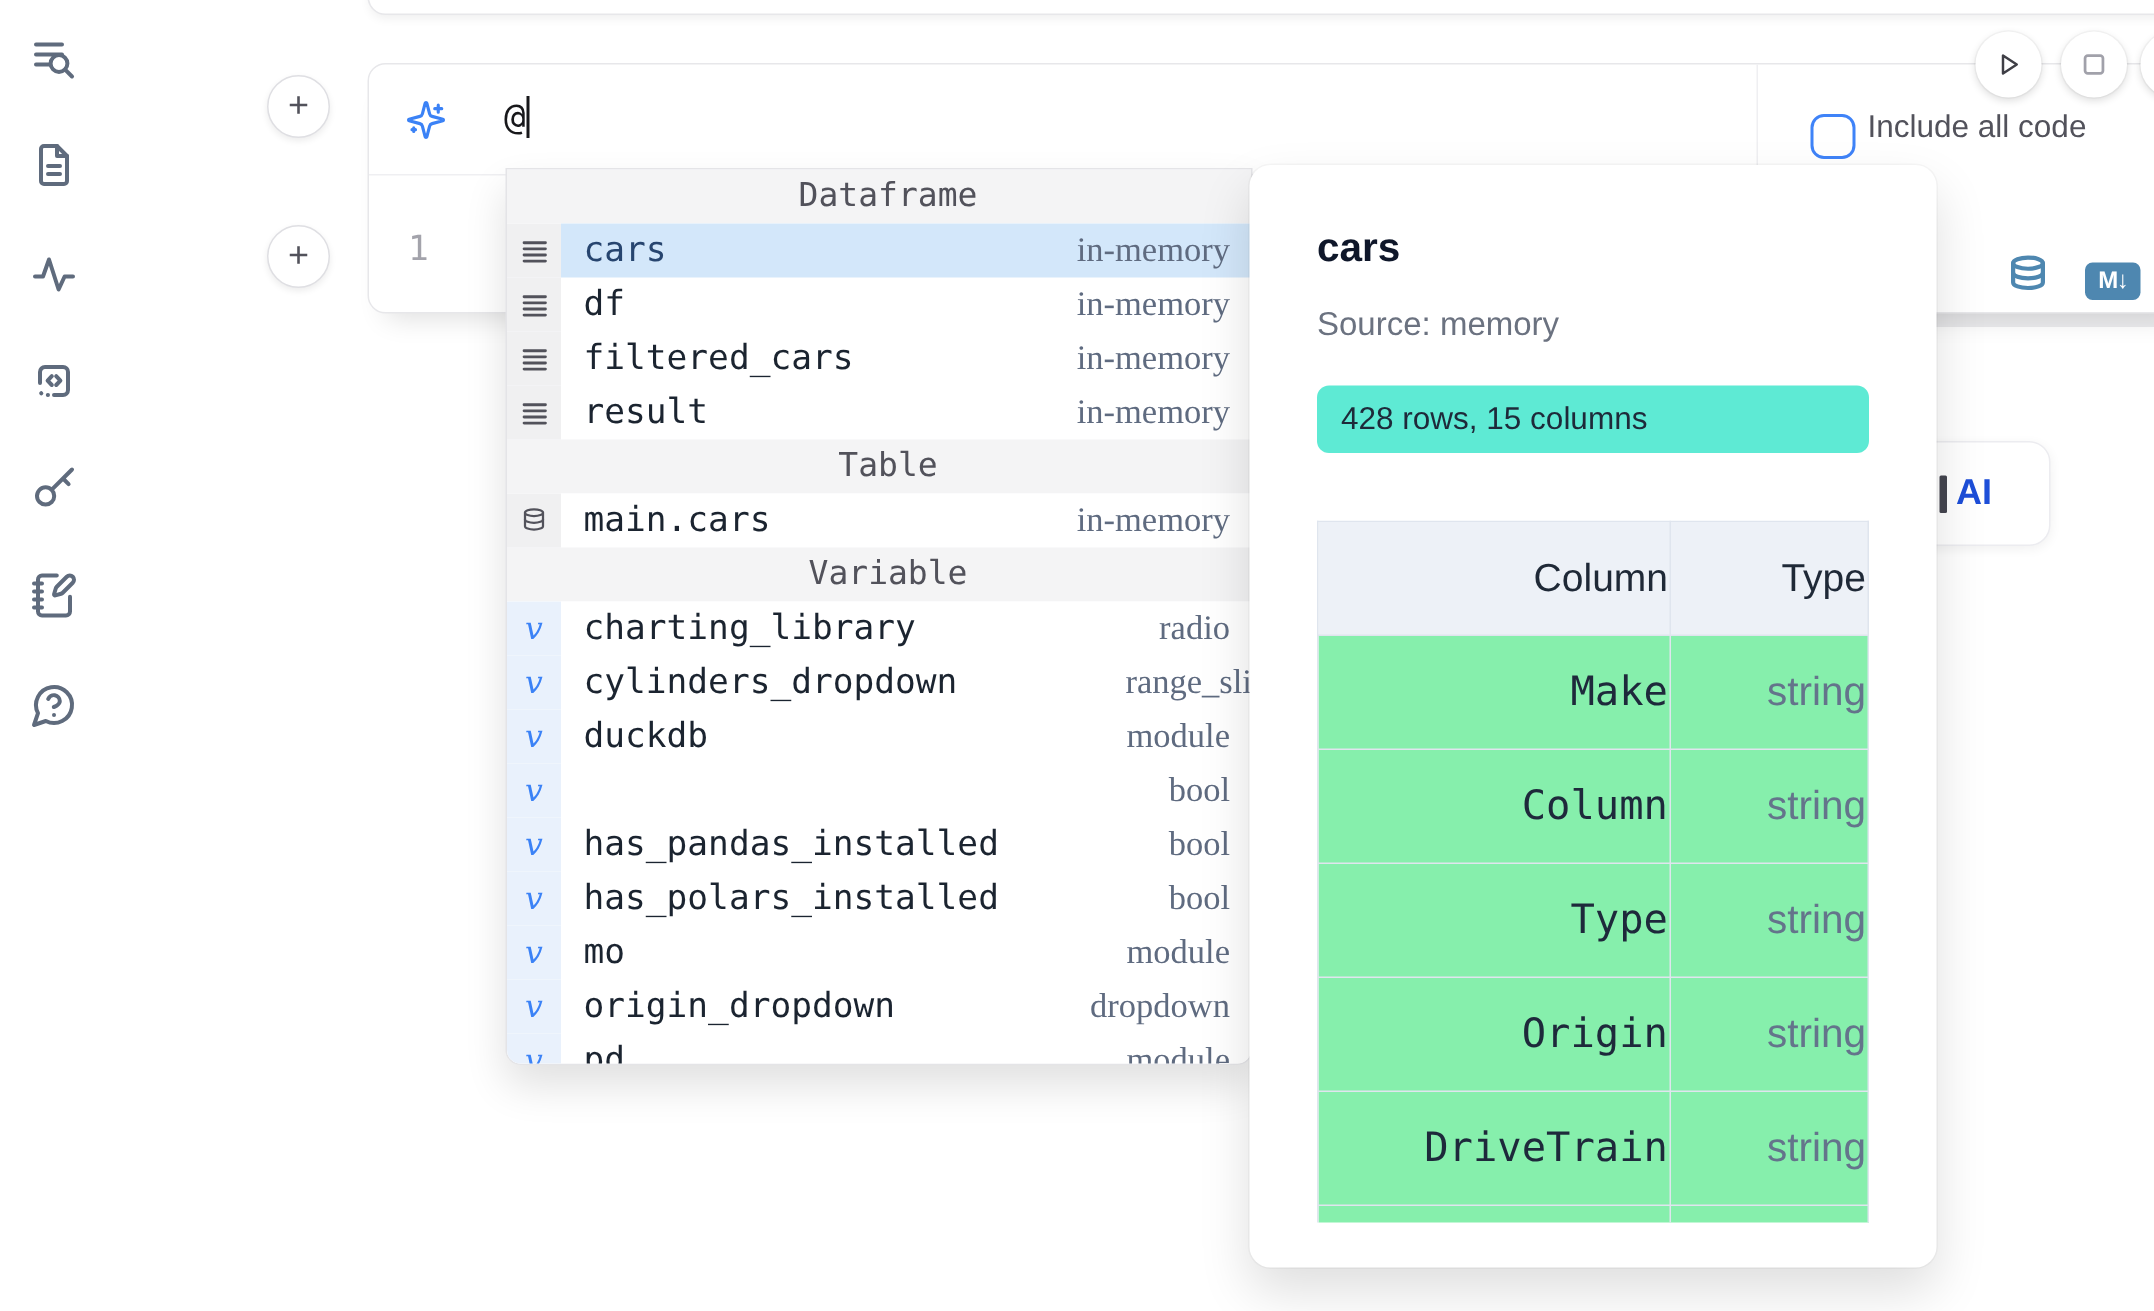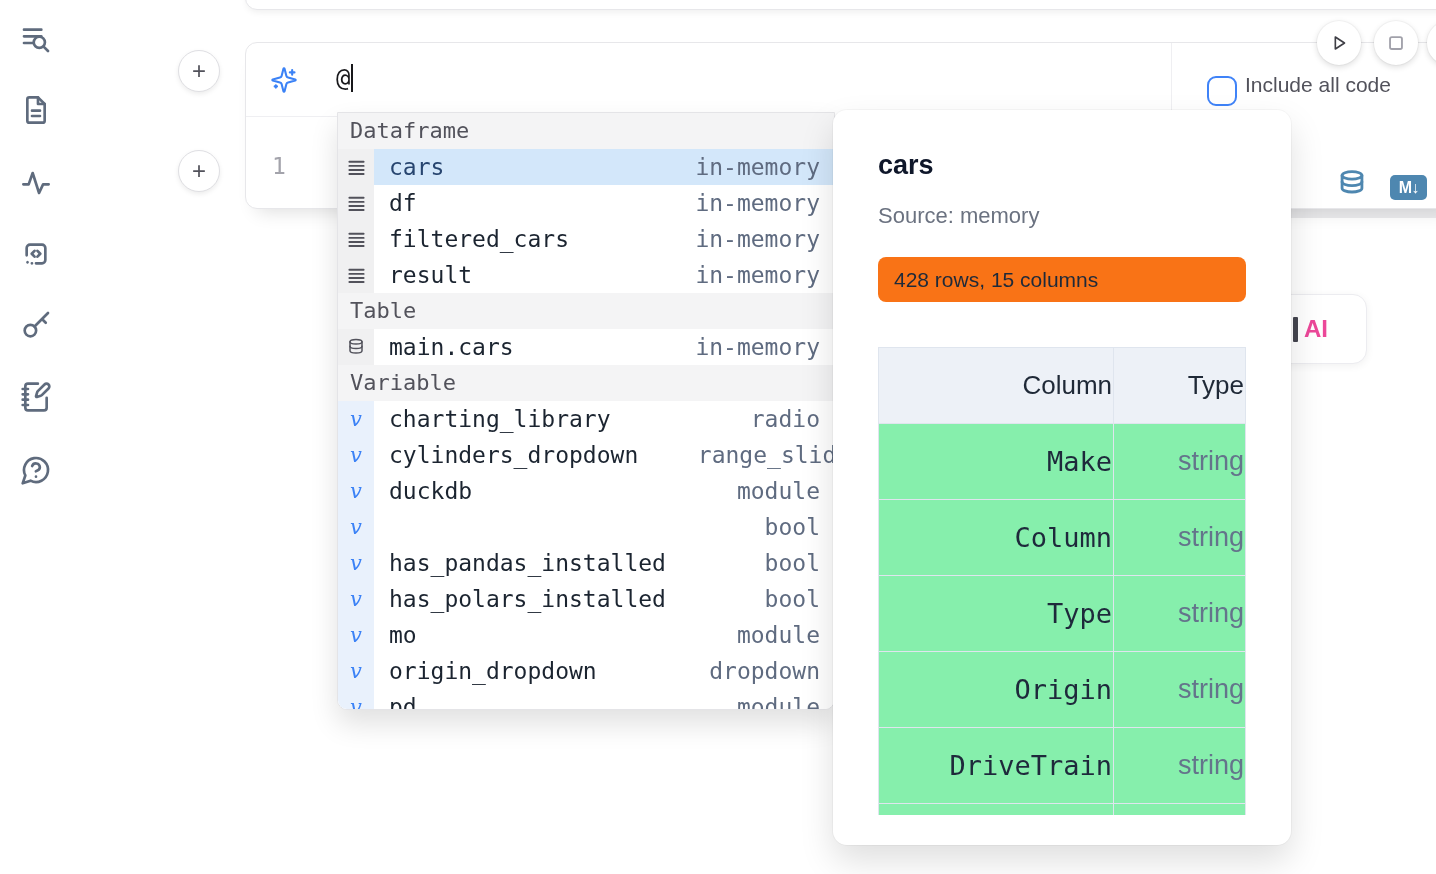--- a/index.html
+++ b/index.html
@@ -49,56 +49,56 @@
   .run-btn{position:absolute;top:21px;width:44px;height:44px;border-radius:50%;background:#fff;
            box-shadow:0 0 0 1px rgba(0,0,0,.03),0 2px 6px rgba(0,0,0,.14);display:flex;
            align-items:center;justify-content:center;z-index:30;cursor:pointer;}
   .run-btn svg{fill:none;stroke-linejoin:round;stroke-linecap:round;}
 
   
   .dropdown{position:absolute;left:337px;top:112px;width:498px;height:598px;background:#fff;
             border:1px solid #e4e4e7;border-radius:0 0 10px 10px;overflow:hidden;z-index:10;
             box-shadow:0 14px 28px rgba(0,0,0,.12);box-sizing:border-box;}
   .ac-header{height:36px;background:#f4f4f5;color:#52525b;font-size:22px;line-height:36px;
-             padding-left:12px;}
+             padding-left:12px;text-align:center;}
   .ac-row{height:36px;display:flex;align-items:center;background:#fff;cursor:pointer;}
   .ac-row.sel .row-bg{background:#d3e7fa;}
   .gutter{width:36px;height:36px;flex:none;display:flex;align-items:center;justify-content:center;
           background:#f0f0f1;}
   .gutter.var{background:#e9f1fc;}
   .gutter svg{stroke:#52525b;fill:none;stroke-width:2;stroke-linecap:round;}
   .vglyph{font-family:"DejaVu Serif",serif;font-style:italic;color:#3b82f6;font-size:21px;}
   .row-bg{flex:1;height:36px;display:flex;align-items:center;overflow:visible;}
   .ac-name{margin-left:15px;font-size:23px;color:#1b2430;line-height:36px;white-space:pre;}
   .sel .ac-name{color:#27456f;}
-  .ac-type{margin-left:auto;margin-right:14px;font-size:23px;color:#5f6b80;white-space:pre;}
+  .ac-type{margin-left:auto;margin-right:14px;font-size:23px;color:#5f6b80;white-space:pre;font-family:Liberation Serif, serif;}
   .ac-type.overflow{margin-right:-30px;}
 
   
   .card{position:absolute;left:833px;top:110px;width:458px;height:735px;background:#fff;
         border-radius:14px;box-shadow:0 0 0 1px rgba(0,0,0,.03),0 16px 34px rgba(0,0,0,.13);z-index:20;}
   .card-title{position:absolute;left:45px;top:40px;font-size:27px;font-weight:bold;color:#0f172a;}
   .card-source{position:absolute;left:45px;top:93px;font-size:22px;color:#6b7280;}
-  .card-pill{position:absolute;left:45px;top:147px;width:368px;height:45px;background:#f97316;
+  .card-pill{position:absolute;left:45px;top:147px;width:368px;height:45px;background:#5eead4;
              border-radius:8px;box-sizing:border-box;}
   .card-pill span{display:block;padding-left:16px;line-height:45px;font-size:21px;color:#1e2a3a;}
   .schema-wrap{position:absolute;left:45px;top:237px;width:368px;height:468px;overflow:hidden;}
   .schema{width:368px;border-collapse:collapse;box-sizing:border-box;}
   .schema th,.schema td{border:1px solid #dfe5ee;text-align:right;vertical-align:middle;}
   .schema th{background:#edf1f7;height:73px;font-size:26px;font-weight:normal;color:#1f2937;padding-left:15px;}
   .schema td{background:#86efac;height:73px;}
   .col-name{font-family:"DejaVu Sans Mono",monospace;font-size:27px;color:#1e293b;padding-left:15px;width:218px;}
   .col-type{font-size:27px;color:#64748b;padding-left:16px;}
 
   
   .ai-btn{position:absolute;left:1120px;top:294px;width:245px;height:68px;background:#fff;
           border:1px solid #ececf0;border-radius:14px;box-shadow:0 2px 8px rgba(0,0,0,.06);
           z-index:5;cursor:pointer;}
   .ai-btn .sliver{position:absolute;left:172px;top:22px;width:5px;height:25px;background:#44454f;border-radius:1px;}
-  .ai-btn .lbl{position:absolute;left:183px;top:20px;font-size:24px;font-weight:bold;color:#ec4899;}
+  .ai-btn .lbl{position:absolute;left:183px;top:20px;font-size:24px;font-weight:bold;color:#1d4ed8;}
 </style>
 </head>
 <body>
 
 <div class="page">
 
   <div class="prev-cell"></div>
 
   <div class="gray-band"></div>
 

